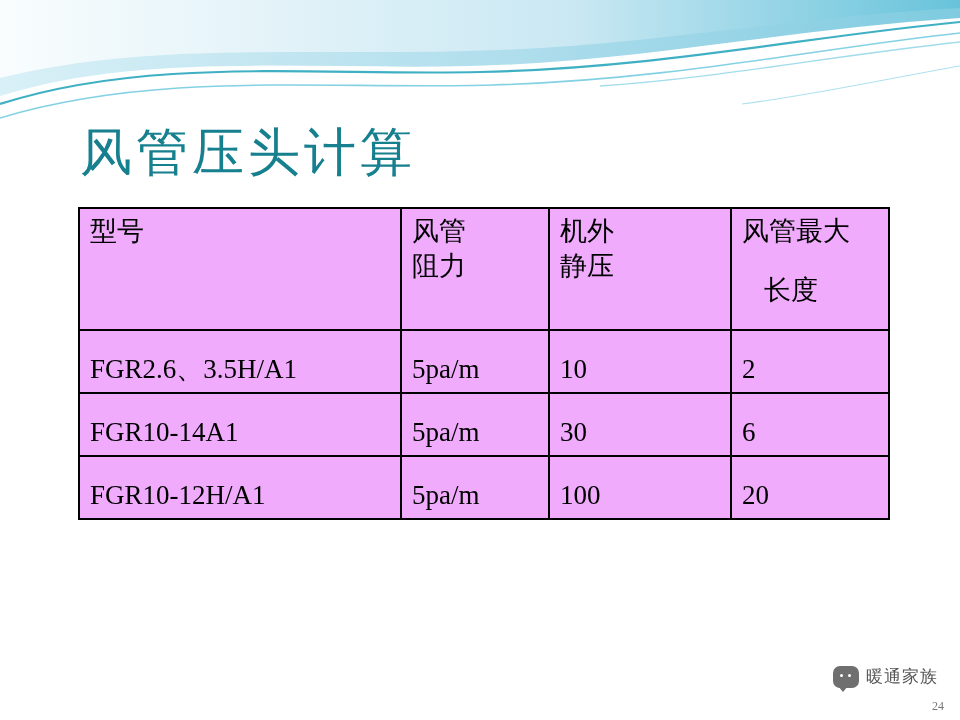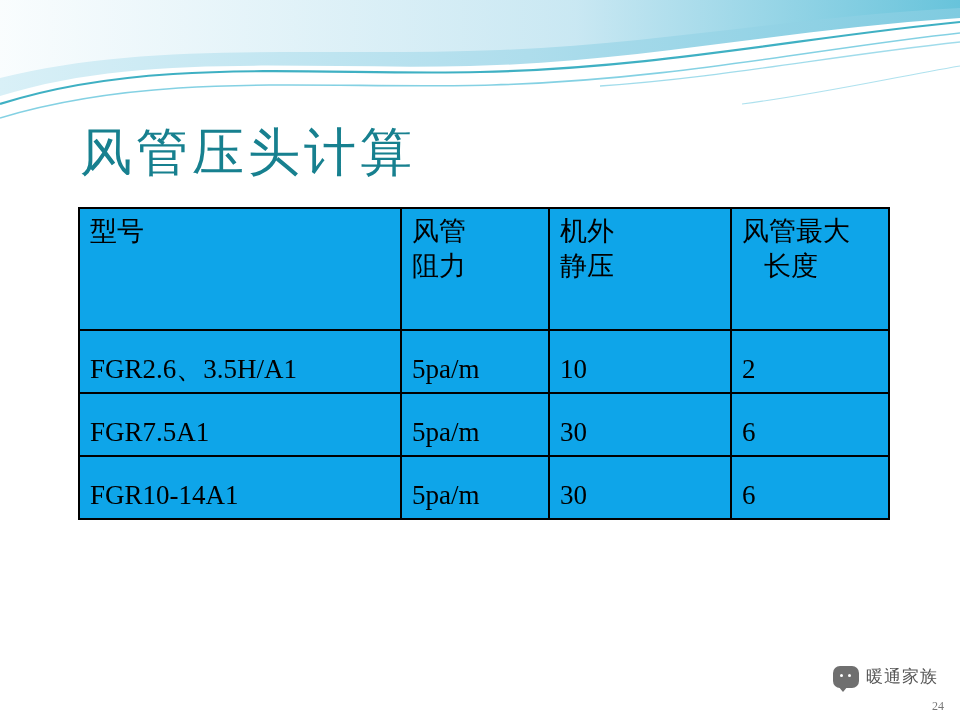--- a/index.html
+++ b/index.html
@@ -47,21 +47,21 @@
   .table-wrap {
     position: absolute;
     top: 207px;
     left: 78px;
     width: 810px;
   }
   table.data-table {
     border-collapse: collapse;
     width: 810px;
     table-layout: fixed;
-    background: #0ea5e9;
+    background: #f0abfc;
   }
   table.data-table th,
   table.data-table td {
     border: 2px solid #000000;
     font-family: "Liberation Serif", serif;
     font-size: 27px;
     color: #000000;
     font-weight: normal;
     text-align: left;
     vertical-align: top;
@@ -81,20 +81,21 @@
   .col-1 { width: 148px; }
   .col-2 { width: 182px; }
   .col-3 { width: 158px; }
 
   .hdr-line2 {
     display: block;
   }
   .hdr-indent {
     display: block;
     padding-left: 22px;
+    margin-top: 24px;
   }
 
   
   .footer-logo {
     position: absolute;
     right: 22px;
     bottom: 32px;
     display: flex;
     align-items: center;
     gap: 7px;
@@ -201,30 +202,30 @@
       </tr>
     </thead>
     <tbody>
       <tr>
         <td>FGR2.6、3.5H/A1</td>
         <td>5pa/m</td>
         <td>10</td>
         <td>2</td>
       </tr>
       <tr>
-        <td>FGR7.5A1</td>
-        <td>5pa/m</td>
-        <td>30</td>
-        <td>6</td>
-      </tr>
-      <tr>
         <td>FGR10-14A1</td>
         <td>5pa/m</td>
         <td>30</td>
         <td>6</td>
+      </tr>
+      <tr>
+        <td>FGR10-12H/A1</td>
+        <td>5pa/m</td>
+        <td>100</td>
+        <td>20</td>
       </tr>
     </tbody>
   </table>
 </div>
 
 <div class="footer-logo">
   <span class="wechat-icon">
     <span class="dot d1"></span>
       <span class="dot d2"></span>
   </span>

